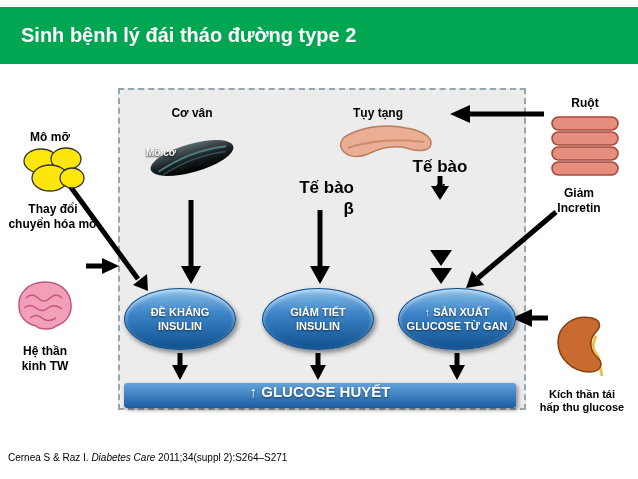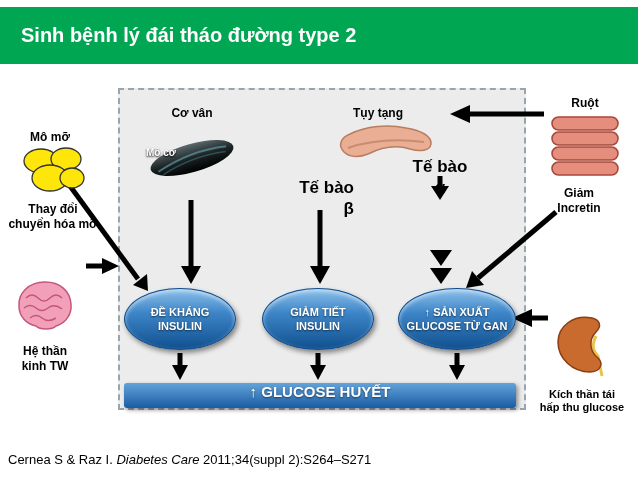--- a/index.html
+++ b/index.html
@@ -33,21 +33,21 @@
              text-shadow: 0 1px 2px rgba(0,0,0,.6); }
 
   .banner { position: absolute; left: 124px; top: 383px; width: 392px; height: 25px;
             background: linear-gradient(180deg, #63A3DA, #1A5CA4); border-radius: 3px;
             box-shadow: 2px 2px 4px rgba(0,0,0,.4);
             display: flex; justify-content: center;
             color: #fff; font-weight: bold; font-size: 15px; text-shadow: 0 1px 2px rgba(0,0,0,.5); }
 
   .arrows { position: absolute; left: 0; top: 0; pointer-events: none; }
 
-  .citation { position: absolute; left: 8px; top: 452px; font-size: 13px; color: #000; }
+  .citation { position: absolute; left: 8px; top: 452px; font-size: 10px; color: #000; }
 </style>
 </head>
 <body>
 
 <div class="slide">
 
   <div class="header">
     <span>Sinh bệnh lý đái tháo đường type 2</span>
   </div>
 

